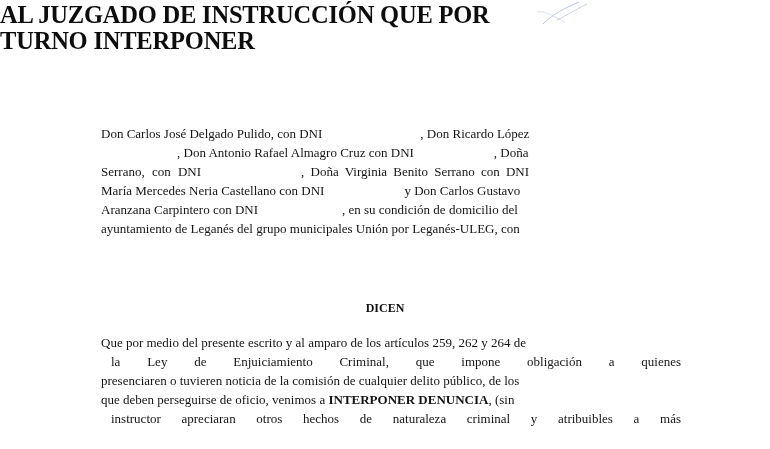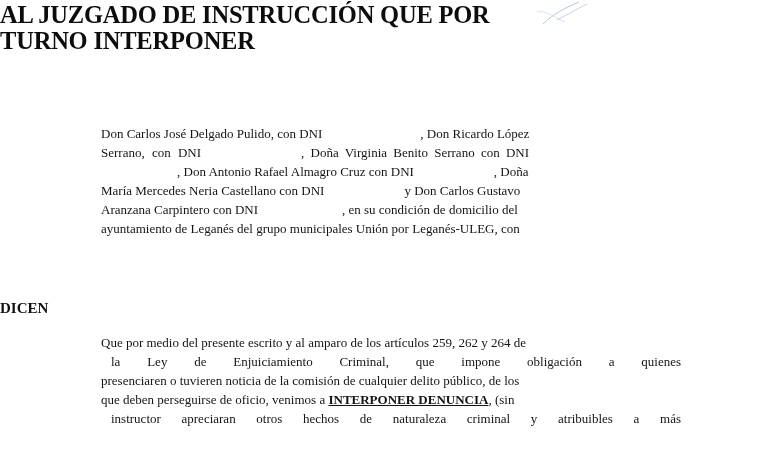--- a/index.html
+++ b/index.html
@@ -20,23 +20,23 @@
     position: absolute; left: 535px; top: 0px; width: 60px; height: 26px;
   }
   .para {
     position: absolute; left: 101px; width: 580px;
     font-size: 13px; line-height: 19px; color: #141414;
   }
   .line { display: block; white-space: nowrap; height: 19px; }
   .justify { text-align: justify; text-align-last: justify; white-space: normal; margin-left: 10px; }
   .heading {
     position: absolute; left: 0; width: 770px; top: 299px;
-    font-weight: bold; font-size: 15px; line-height: 19px;
+    text-align: center; font-weight: bold; font-size: 12px; line-height: 19px;
   }
-  b { font-weight: bold; text-decoration: underline; }
+  b { font-weight: bold; }
   .gap { display: inline-block; }
 </style>
 </head>
 <body>
 
 <div class="page">
 
   <svg class="stamp" viewBox="0 0 60 26">
     <path d="M8 24 C18 14, 30 8, 44 2" stroke="#b9c6dc" stroke-width="1" fill="none"></path>
     <path d="M22 20 C30 16, 40 10, 52 4" stroke="#c7d1e3" stroke-width="1" fill="none"></path>
@@ -46,24 +46,24 @@
   <div class="title">
     <span class="line" style="height:26px">AL JUZGADO DE INSTRUCCIÓN QUE POR</span>
     <span class="line" style="height:26px">TURNO INTERPONER</span>
   </div>
 
   <div class="para" style="top:124px">
     <span class="line">
       <span>Don Carlos José Delgado Pulido, con DNI</span><span class="gap" style="width:98px"></span><span>, Don Ricardo López</span>
     </span>
     <span class="line">
-      <span style="word-spacing:4px">Serrano, con DNI</span><span class="gap" style="width:100px"></span><span style="word-spacing:3px">, Doña Virginia Benito Serrano con DNI</span>
+      <span class="gap" style="width:76px"></span><span>, Don Antonio Rafael Almagro Cruz con DNI</span><span class="gap" style="width:80px"></span><span>, Doña</span>
     </span>
     <span class="line">
-      <span class="gap" style="width:76px"></span><span>, Don Antonio Rafael Almagro Cruz con DNI</span><span class="gap" style="width:80px"></span><span>, Doña</span>
+      <span style="word-spacing:4px">Serrano, con DNI</span><span class="gap" style="width:100px"></span><span style="word-spacing:3px">, Doña Virginia Benito Serrano con DNI</span>
     </span>
     <span class="line">
       <span>María Mercedes Neria Castellano  con DNI</span><span class="gap" style="width:80px"></span><span>y Don Carlos Gustavo</span>
     </span>
     <span class="line">
       <span>Aranzana Carpintero con DNI</span><span class="gap" style="width:84px"></span><span>, en su condición de domicilio del</span>
     </span>
     <span class="line">ayuntamiento de Leganés del grupo municipales Unión por Leganés-ULEG, con</span>
   </div>
 

